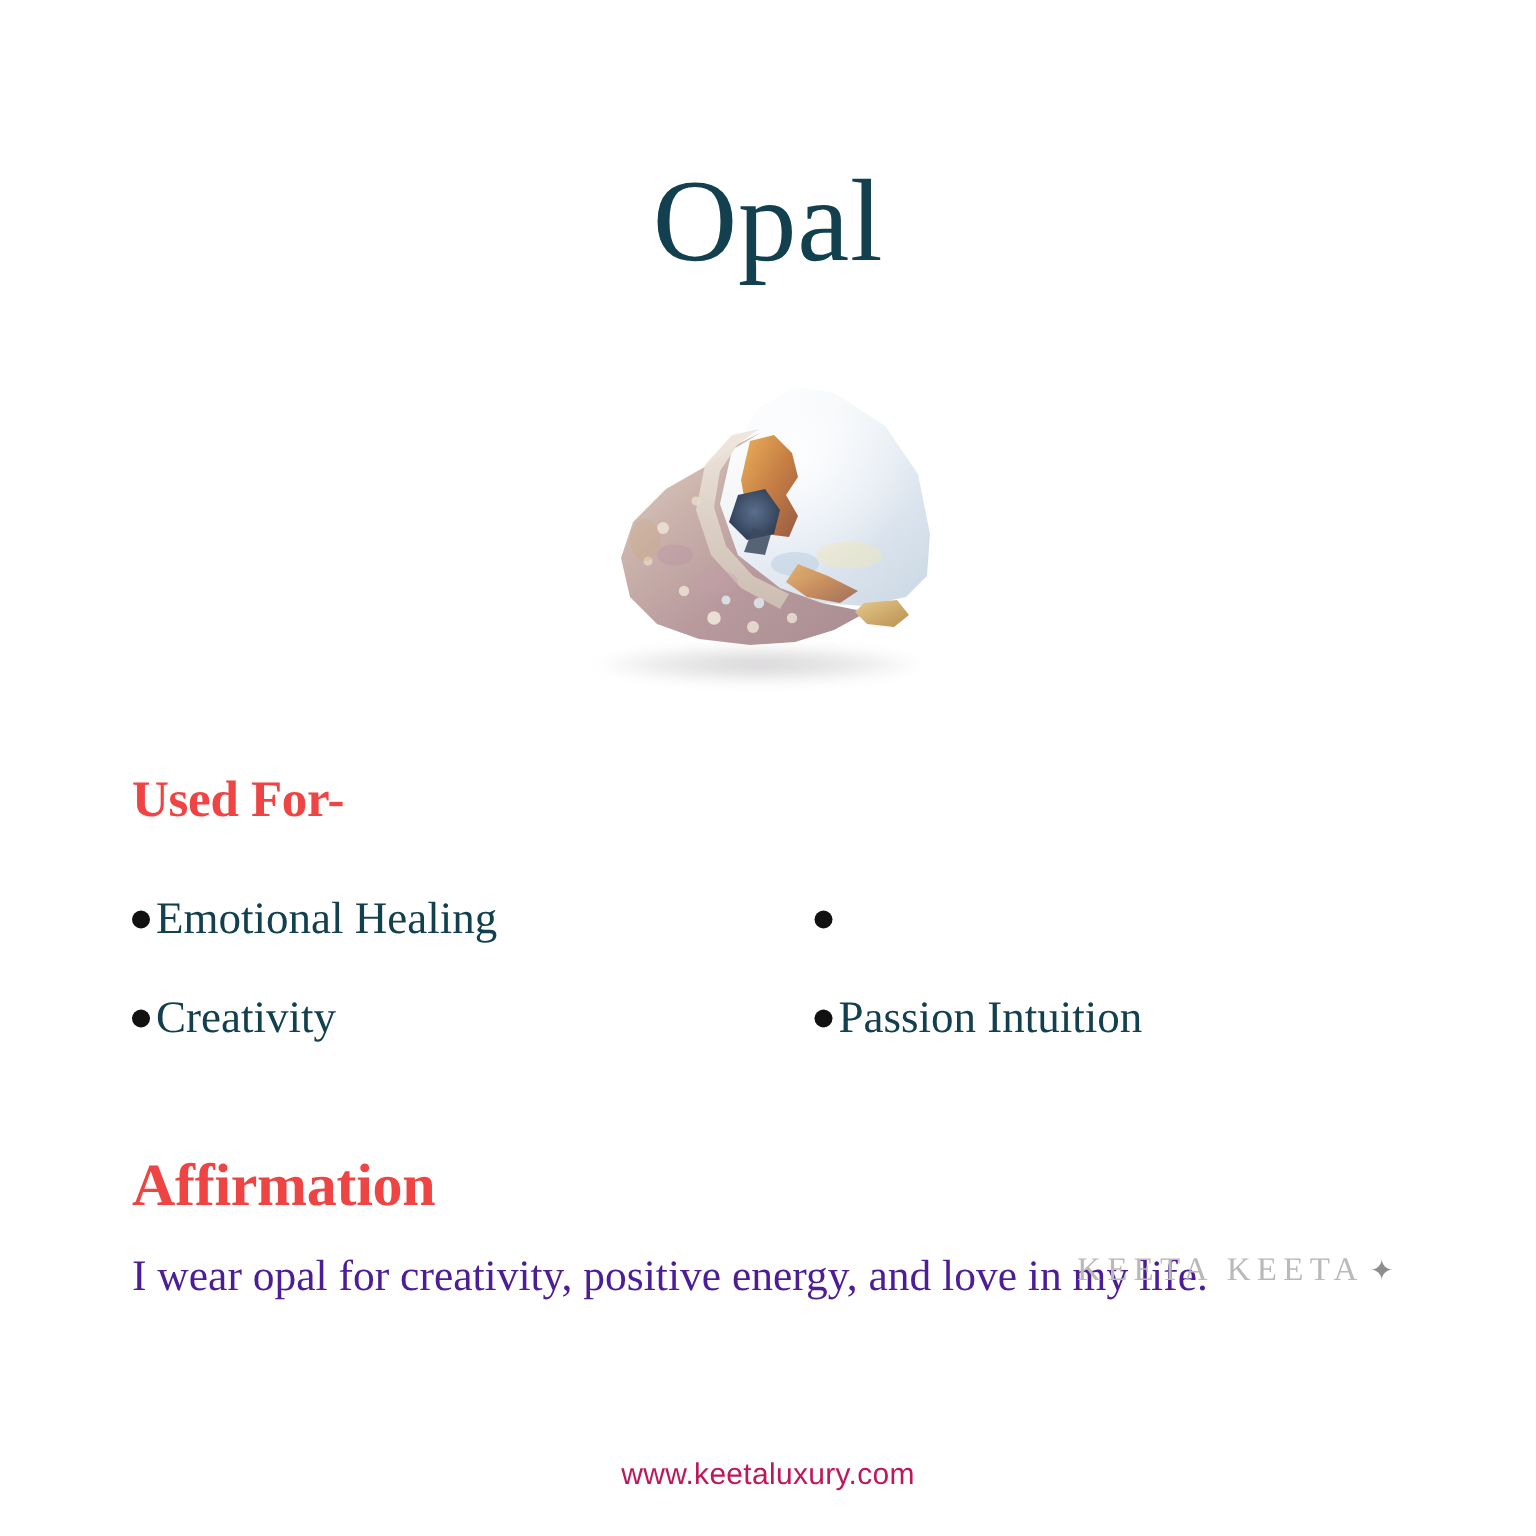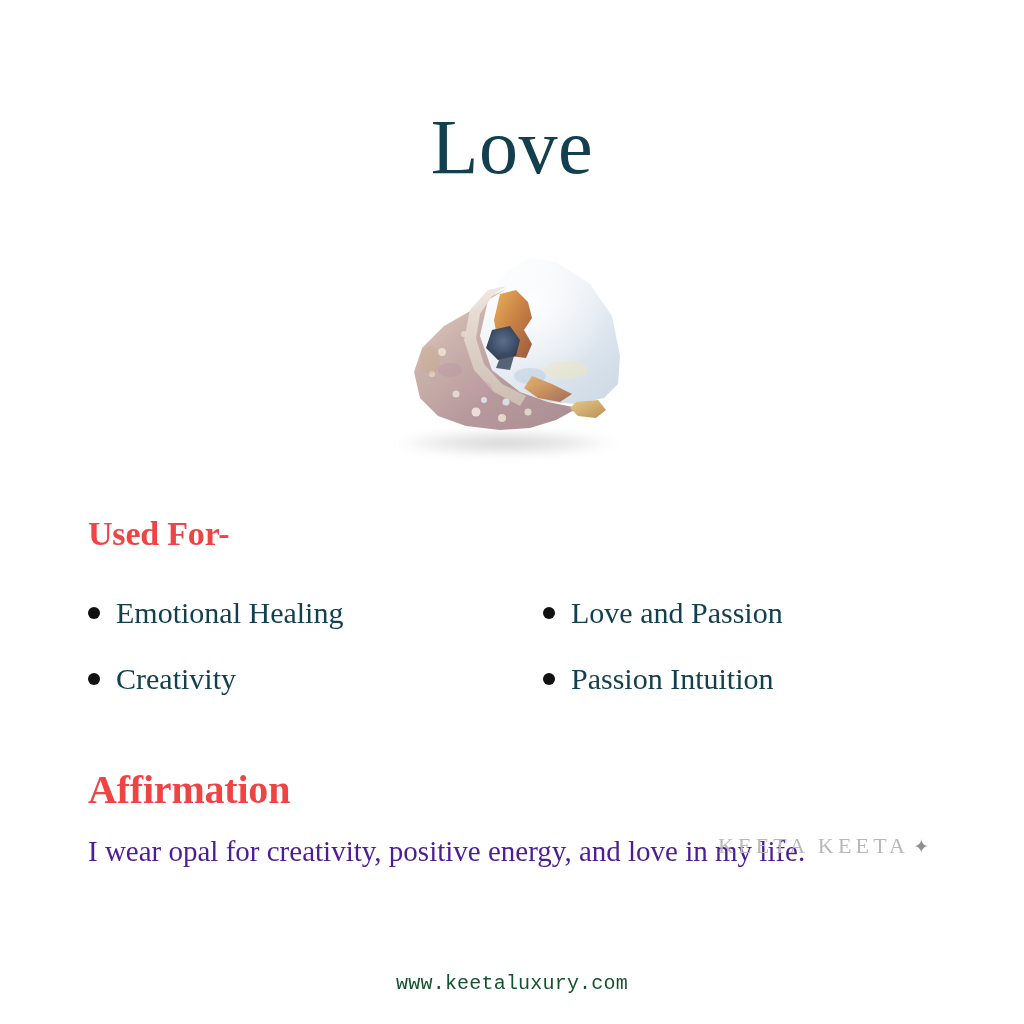--- a/index.html
+++ b/index.html
@@ -88,21 +88,21 @@
     left: 88px;
     top: 595px;
     width: 860px;
     display: grid;
     grid-template-columns: 455px 405px;
     grid-auto-rows: 66px;
   }
   .bullet-item {
     display: flex;
     align-items: flex-start;
-    gap: 16px;
+    gap: 4px;
     text-align: center;
   }
   .bullet-dot {
     flex: 0 0 auto;
     width: 12px;
     height: 12px;
     border-radius: 50%;
     background: #111111;
     margin-top: 12px;
   }
@@ -145,32 +145,32 @@
     padding-left: 4px;
   }
 
   
   .footer {
     position: absolute;
     left: 0;
     top: 972px;
     width: 1024px;
     text-align: center;
-    font-family: Liberation Mono, monospace;
+    font-family: Liberation Sans, sans-serif;
     font-size: 20px;
-    color: #14532d;
+    color: #be185d;
     letter-spacing: 0.2px;
   }
 </style>
 </head>
 <body>
 
 <div class="page">
 
-  <div class="title">Love</div>
+  <div class="title">Opal</div>
 
   <div class="stone-wrap">
     <div class="stone-shadow"></div>
     <svg class="stone" viewBox="0 0 264 210">
       <defs>
         <linearGradient id="gMilk" x1="0.15" y1="0.05" x2="0.85" y2="0.95">
           <stop offset="0%" stop-color="#fbfcfd"></stop>
           <stop offset="35%" stop-color="#eef2f7"></stop>
           <stop offset="68%" stop-color="#dfe7f0"></stop>
           <stop offset="100%" stop-color="#cfdbe6"></stop>
@@ -240,21 +240,20 @@
 
   <div class="heading heading-used">Used For-</div>
 
   <div class="bullets">
     <div class="bullet-item col1">
       <span class="bullet-dot"></span>
       <span class="bullet-label">Emotional Healing</span>
     </div>
     <div class="bullet-item col2">
       <span class="bullet-dot"></span>
-      <span class="bullet-label">Love and Passion</span>
     </div>
     <div class="bullet-item col1">
       <span class="bullet-dot"></span>
       <span class="bullet-label">Creativity</span>
     </div>
     <div class="bullet-item col2">
       <span class="bullet-dot"></span>
       <span class="bullet-label">Passion Intuition</span>
     </div>
   </div>

